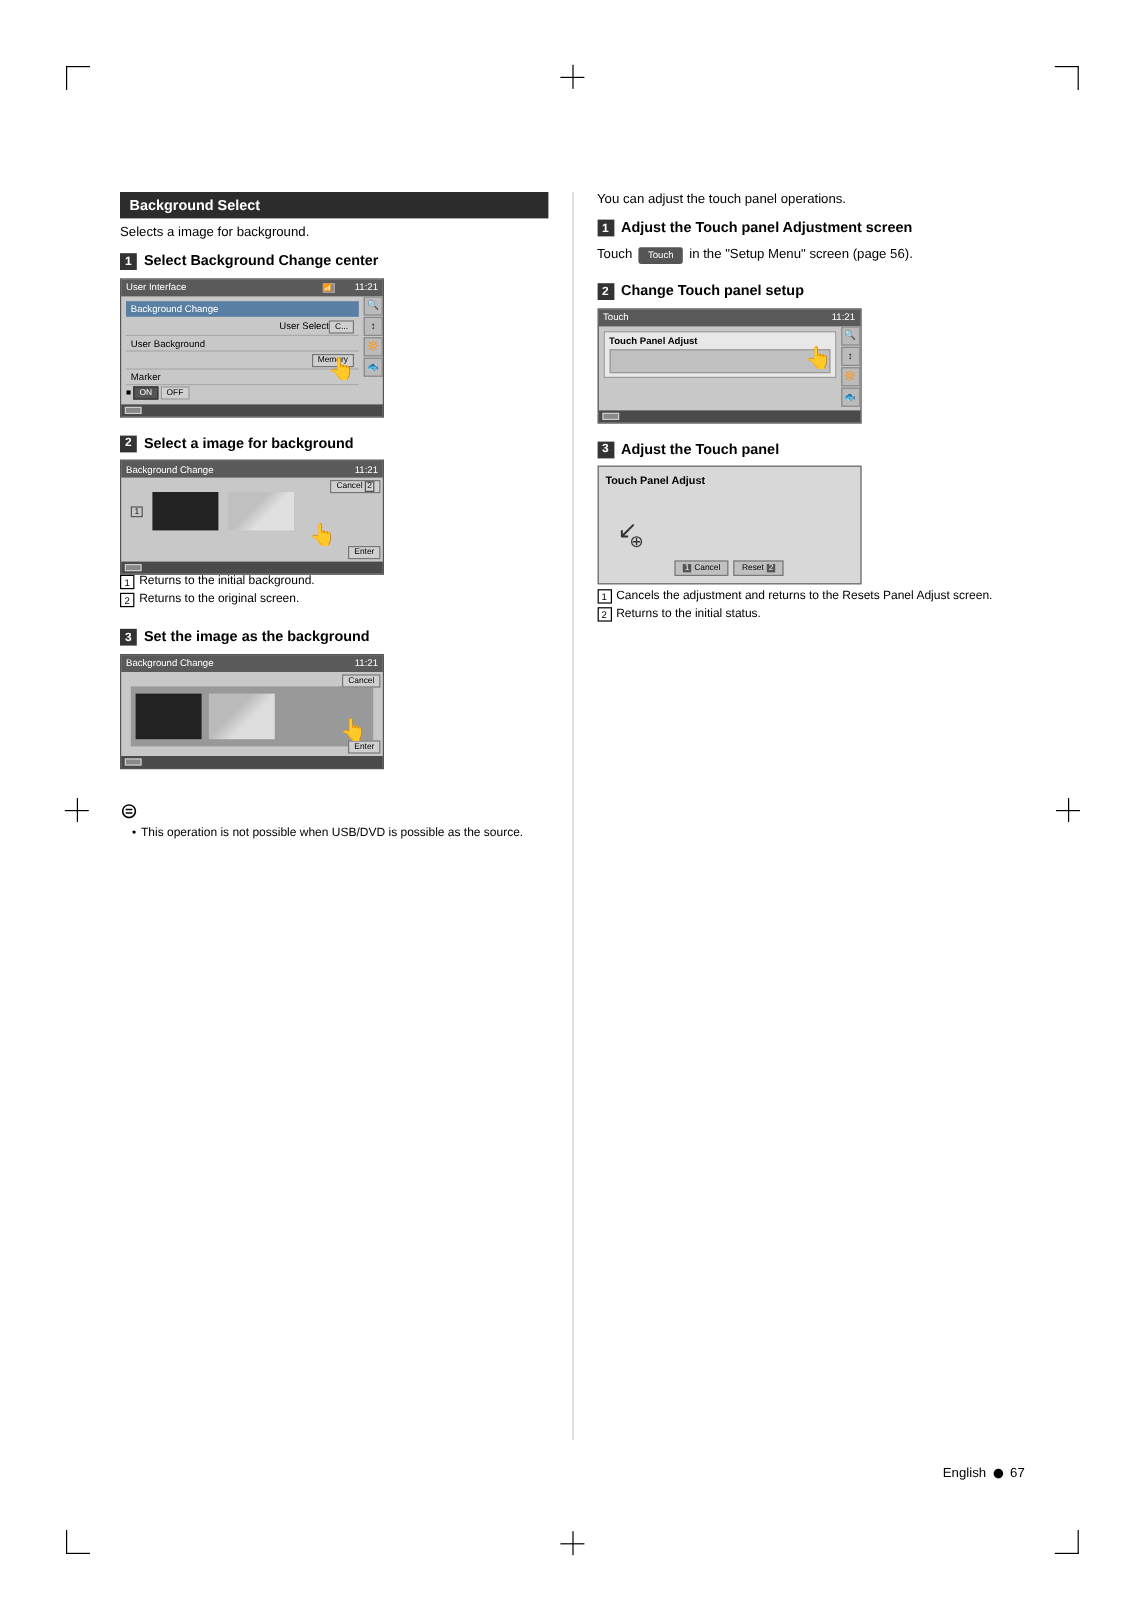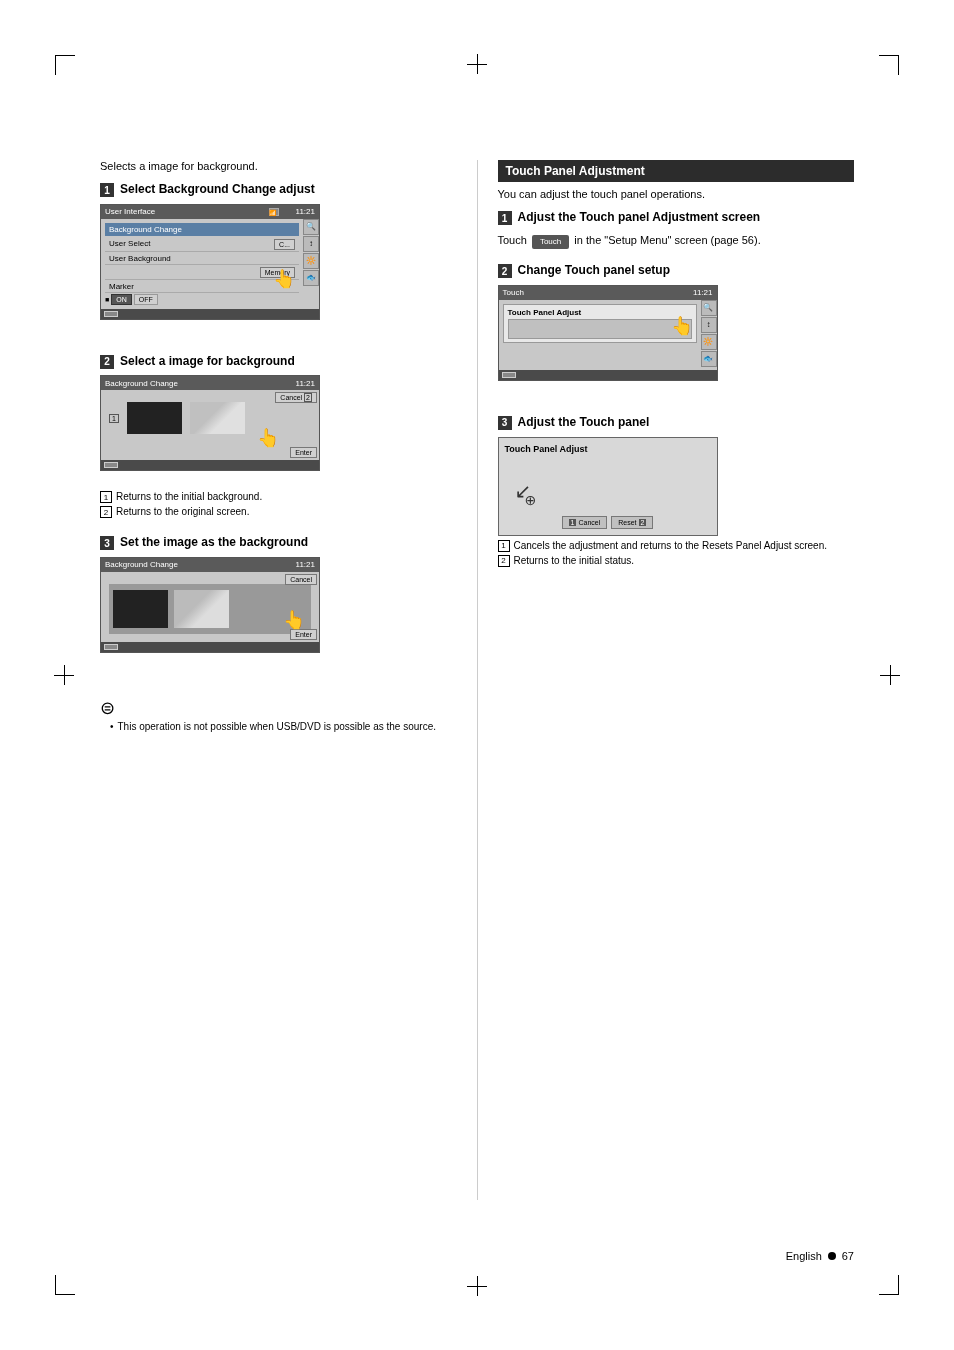--- a/index.html
+++ b/index.html
@@ -120,21 +120,21 @@
       font-size: 12px;
       line-height: 1.3;
     }
 
     
     .screen-mockup {
       background: #c8c8c8;
       border: 1px solid #555;
       position: relative;
       width: 100%;
-      margin-bottom: 20px;
+      margin-bottom: 0;
       display: flex;
       flex-direction: column;
     }
 
     .screen-topbar {
       background: #5a5a5a;
       height: 14px;
       display: flex;
       align-items: center;
       padding: 0 4px;
@@ -241,21 +241,21 @@
       color: #000;
       margin-left: 10px;
       display: flex;
       align-items: flex-start;
       gap: 4px;
     }
 
     
     .page-number {
       position: absolute;
-      bottom: 88px;
+      bottom: 116px;
       right: 100px;
       font-size: 11px;
       color: #000;
       display: flex;
       align-items: center;
       gap: 6px;
     }
     .page-dot {
       width: 8px;
       height: 8px;
@@ -409,40 +409,43 @@
 <div class="corner-mark br"></div>
 <div class="crosshair tm"></div>
 <div class="crosshair bm"></div>
 <div class="crosshair ml"></div>
 <div class="crosshair mr"></div>
 
 <div class="main-content">
 
   <div class="left-col">
 
+    <div class="section-header">
+      <span>Background Select</span>
+    </div>
 
     <div class="section-desc">Selects a image for background.</div>
 
     <div class="step-block">
       <div class="step-header">
         <div class="step-num">1</div>
-        <div class="step-title">Select Background Change adjust</div>
+        <div class="step-title">Select Background Change center</div>
       </div>
       <div style="position:relative; width:220px;">
         <div class="screen-mockup">
           <div class="screen-topbar">
             <span class="screen-topbar-title">User Interface</span>
             <div class="screen-topbar-icons">
               <div class="topbar-icon-small">📶</div>
               <span class="screen-topbar-time">11:21</span>
             </div>
           </div>
           <div class="screen-body" style="padding-right:20px;">
             <div class="screen-selected-item">Background Change</div>
-            <div class="screen-list-item" style="display:flex;justify-content:space-between;">
+            <div class="screen-list-item" style="display:flex;justify-content:flex-end;">
               <span>User Select</span>
               <div style="display:flex;gap:2px;">
                 <div class="screen-btn">C...</div>
               </div>
             </div>
             <div class="screen-list-item">User Background</div>
             <div class="screen-list-item" style="display:flex;justify-content:space-between;">
               <span></span>
               <div class="screen-btn">Memory</div>
             </div>
@@ -544,23 +547,20 @@
         <span>This operation is not possible when USB/DVD is possible as the source.</span>
       </div>
     </div>
 
   </div>
 
   <div class="col-divider"></div>
 
   <div class="right-col">
 
-    <div class="section-header">
-      <span>Touch Panel Adjustment</span>
-    </div>
 
     <div class="section-desc">You can adjust the touch panel operations.</div>
 
     <div class="step-block">
       <div class="step-header">
         <div class="step-num">1</div>
         <div class="step-title">Adjust the Touch panel Adjustment screen</div>
       </div>
       <div style="margin-top:6px; font-size:11px; line-height:1.6;">
         <span>Touch</span>

